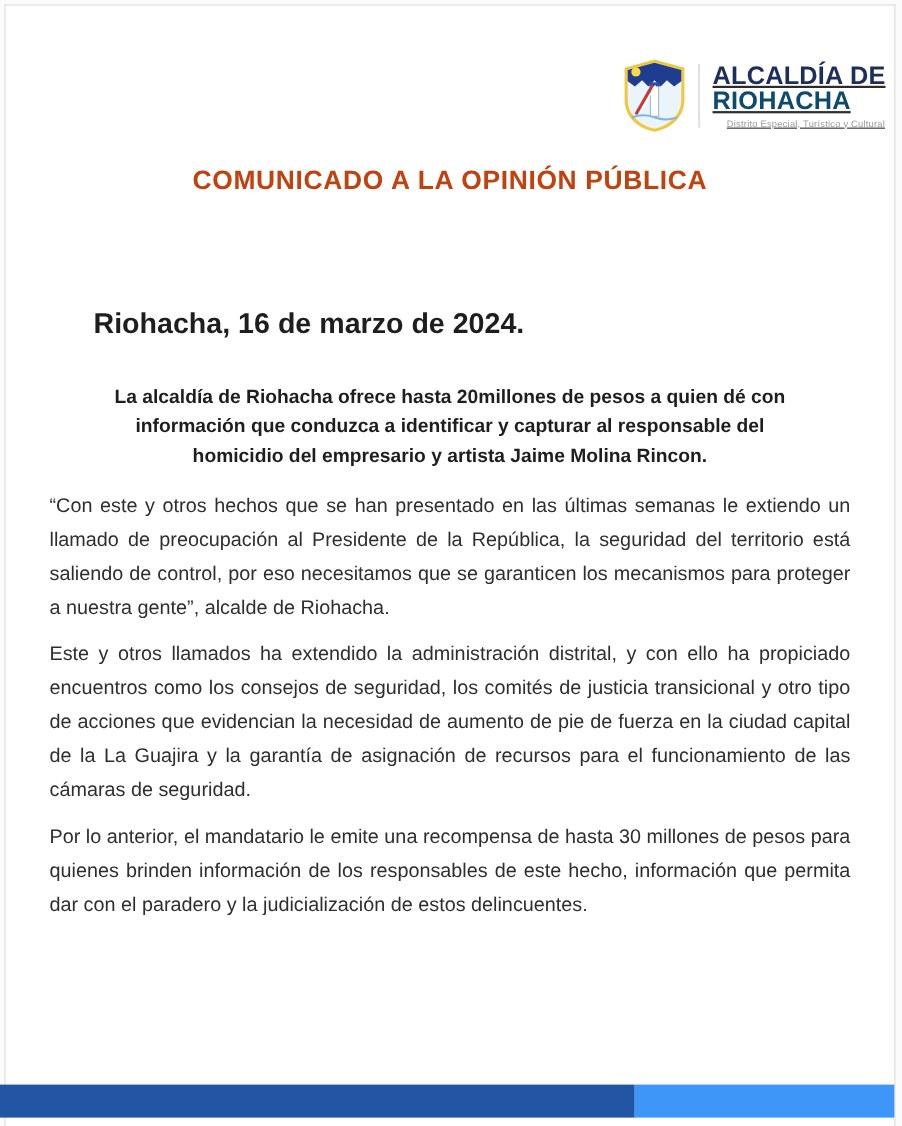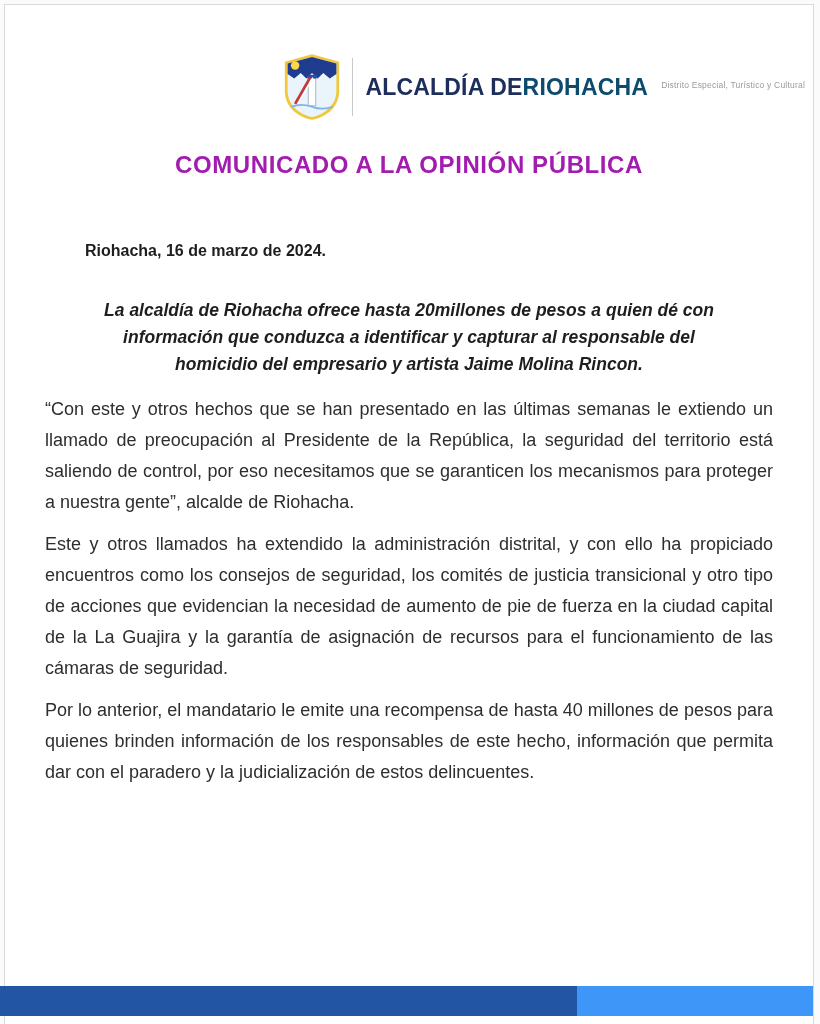--- a/index.html
+++ b/index.html
@@ -32,21 +32,21 @@
     display: flex;
     align-items: center;
     gap: 8px;
   }
   .crest { width: 60px; height: 68px; flex: 0 0 auto; }
   .logo-divider {
     width: 1px; height: 58px;
     background: #c8c8c8;
     margin: 0 4px 0 2px;
   }
-  .logo-text { display: flex; flex-direction: row; }
+  .logo-text { display: flex; flex-direction: column; text-decoration: underline; }
   .logo-name {
     color: #1d2d5c;
     font-weight: bold;
     font-size: 23px;
     line-height: 0.98;
     letter-spacing: 0.2px;
     white-space: nowrap;
   }
   .logo-tagline {
     color: #9b9b9b;
@@ -56,42 +56,41 @@
     white-space: nowrap;
     padding-left: 13px;
   }
 
   
   .doc-title {
     text-align: center;
     font-size: 24px;
     font-weight: bold;
     letter-spacing: 0.6px;
-    color: #a21caf;
+    color: #c2410c;
     margin: 30px 0 0 0;
   }
 
   
   .dateline {
     font-weight: bold;
-    font-size: 16px;
+    font-size: 26px;
     color: #1e1e1e;
-    margin: 63px 0 0 40px;
+    margin: 100px 0 0 40px;
   }
 
   
   .lead {
     width: 625px;
     margin: 37px auto 0 auto;
     text-align: center;
     font-weight: bold;
     font-size: 17.5px;
     line-height: 27px;
     color: #1e1e1e;
-    font-style: italic;
   }
 
   
   .body-text { margin-top: 16px; }
   .para {
     text-align: justify;
     font-size: 18px;
     line-height: 31px;
     color: #2e2e2e;
     margin: 11px 0 0 0;
@@ -145,21 +144,21 @@
     <div class="content">
       <h1 class="doc-title">COMUNICADO A LA OPINIÓN PÚBLICA</h1>
 
       <p class="dateline">Riohacha, 16 de marzo de 2024.</p>
 
       <p class="lead">La alcaldía de Riohacha ofrece hasta 20millones de pesos a quien dé con información que conduzca a identificar y capturar al responsable del homicidio del empresario y artista Jaime Molina Rincon.</p>
 
       <div class="body-text">
         <p class="para">“Con este y otros hechos que se han presentado en las últimas semanas le extiendo un llamado de preocupación al Presidente de la República, la seguridad del territorio está saliendo de control, por eso necesitamos que se garanticen los mecanismos para proteger a nuestra gente”, alcalde de Riohacha.</p>
         <p class="para">Este y otros llamados ha extendido la administración distrital, y con ello ha propiciado encuentros como los consejos de seguridad, los comités de justicia transicional y otro tipo de acciones que evidencian la necesidad de aumento de pie de fuerza en la ciudad capital de la La Guajira y la garantía de asignación de recursos para el funcionamiento de las cámaras de seguridad.</p>
-        <p class="para">Por lo anterior, el mandatario le emite una recompensa de hasta 40 millones de pesos para quienes brinden información de los responsables de este hecho, información que permita dar con el paradero y la judicialización de estos delincuentes.</p>
+        <p class="para">Por lo anterior, el mandatario le emite una recompensa de hasta 30 millones de pesos para quienes brinden información de los responsables de este hecho, información que permita dar con el paradero y la judicialización de estos delincuentes.</p>
       </div>
     </div>
   </div>
 
   <div class="bottom-bar">
     <div class="seg-dark" style="background: rgb(34, 85, 164);"></div>
     <div class="seg-light" style="background: rgb(62, 151, 248);"></div>
   </div>
 </div>
 

